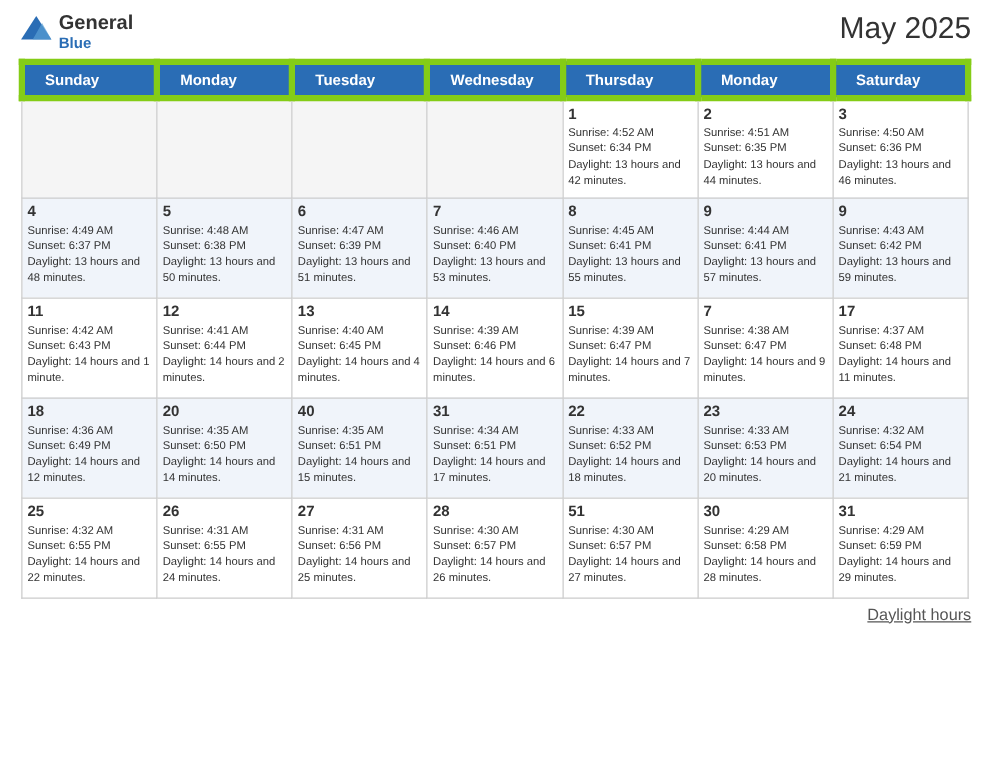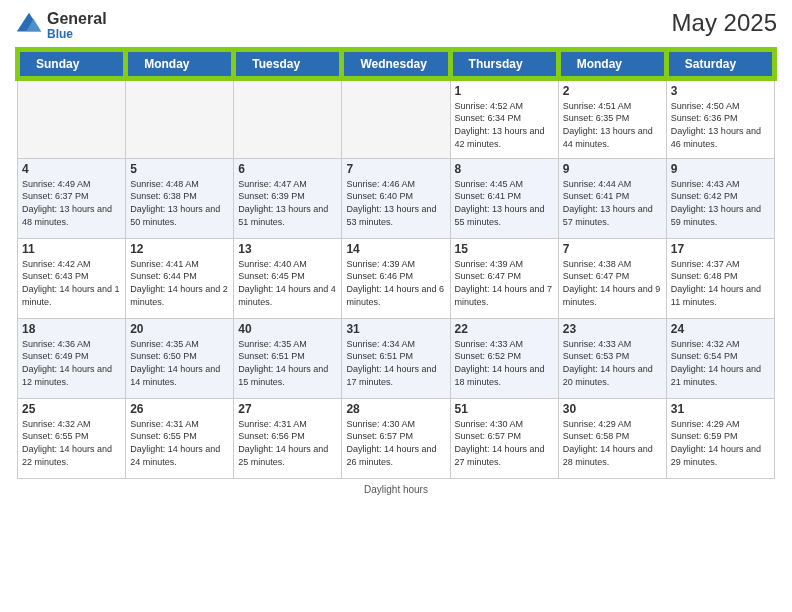--- a/index.html
+++ b/index.html
@@ -94,23 +94,24 @@
       display: block;
       margin-bottom: 2px;
     }
     .day-info {
       font-size: 9px;
       color: #333;
       line-height: 1.4;
     }
     .footer {
       margin-top: 5px;
-      font-size: 10px;
+      font-size: 13px;
       color: #555;
-      text-align: center;
+      text-align: right;
+      text-decoration: underline;
     }
   </style>
 </head>
 <body>
 
 <div class="page">
   <div class="header">
     <div class="logo">
       <svg class="logo-icon" viewBox="0 0 30 30" xmlns="http://www.w3.org/2000/svg">
         <polygon points="15,2 28,22 2,22" fill="#2a6db5"></polygon>

